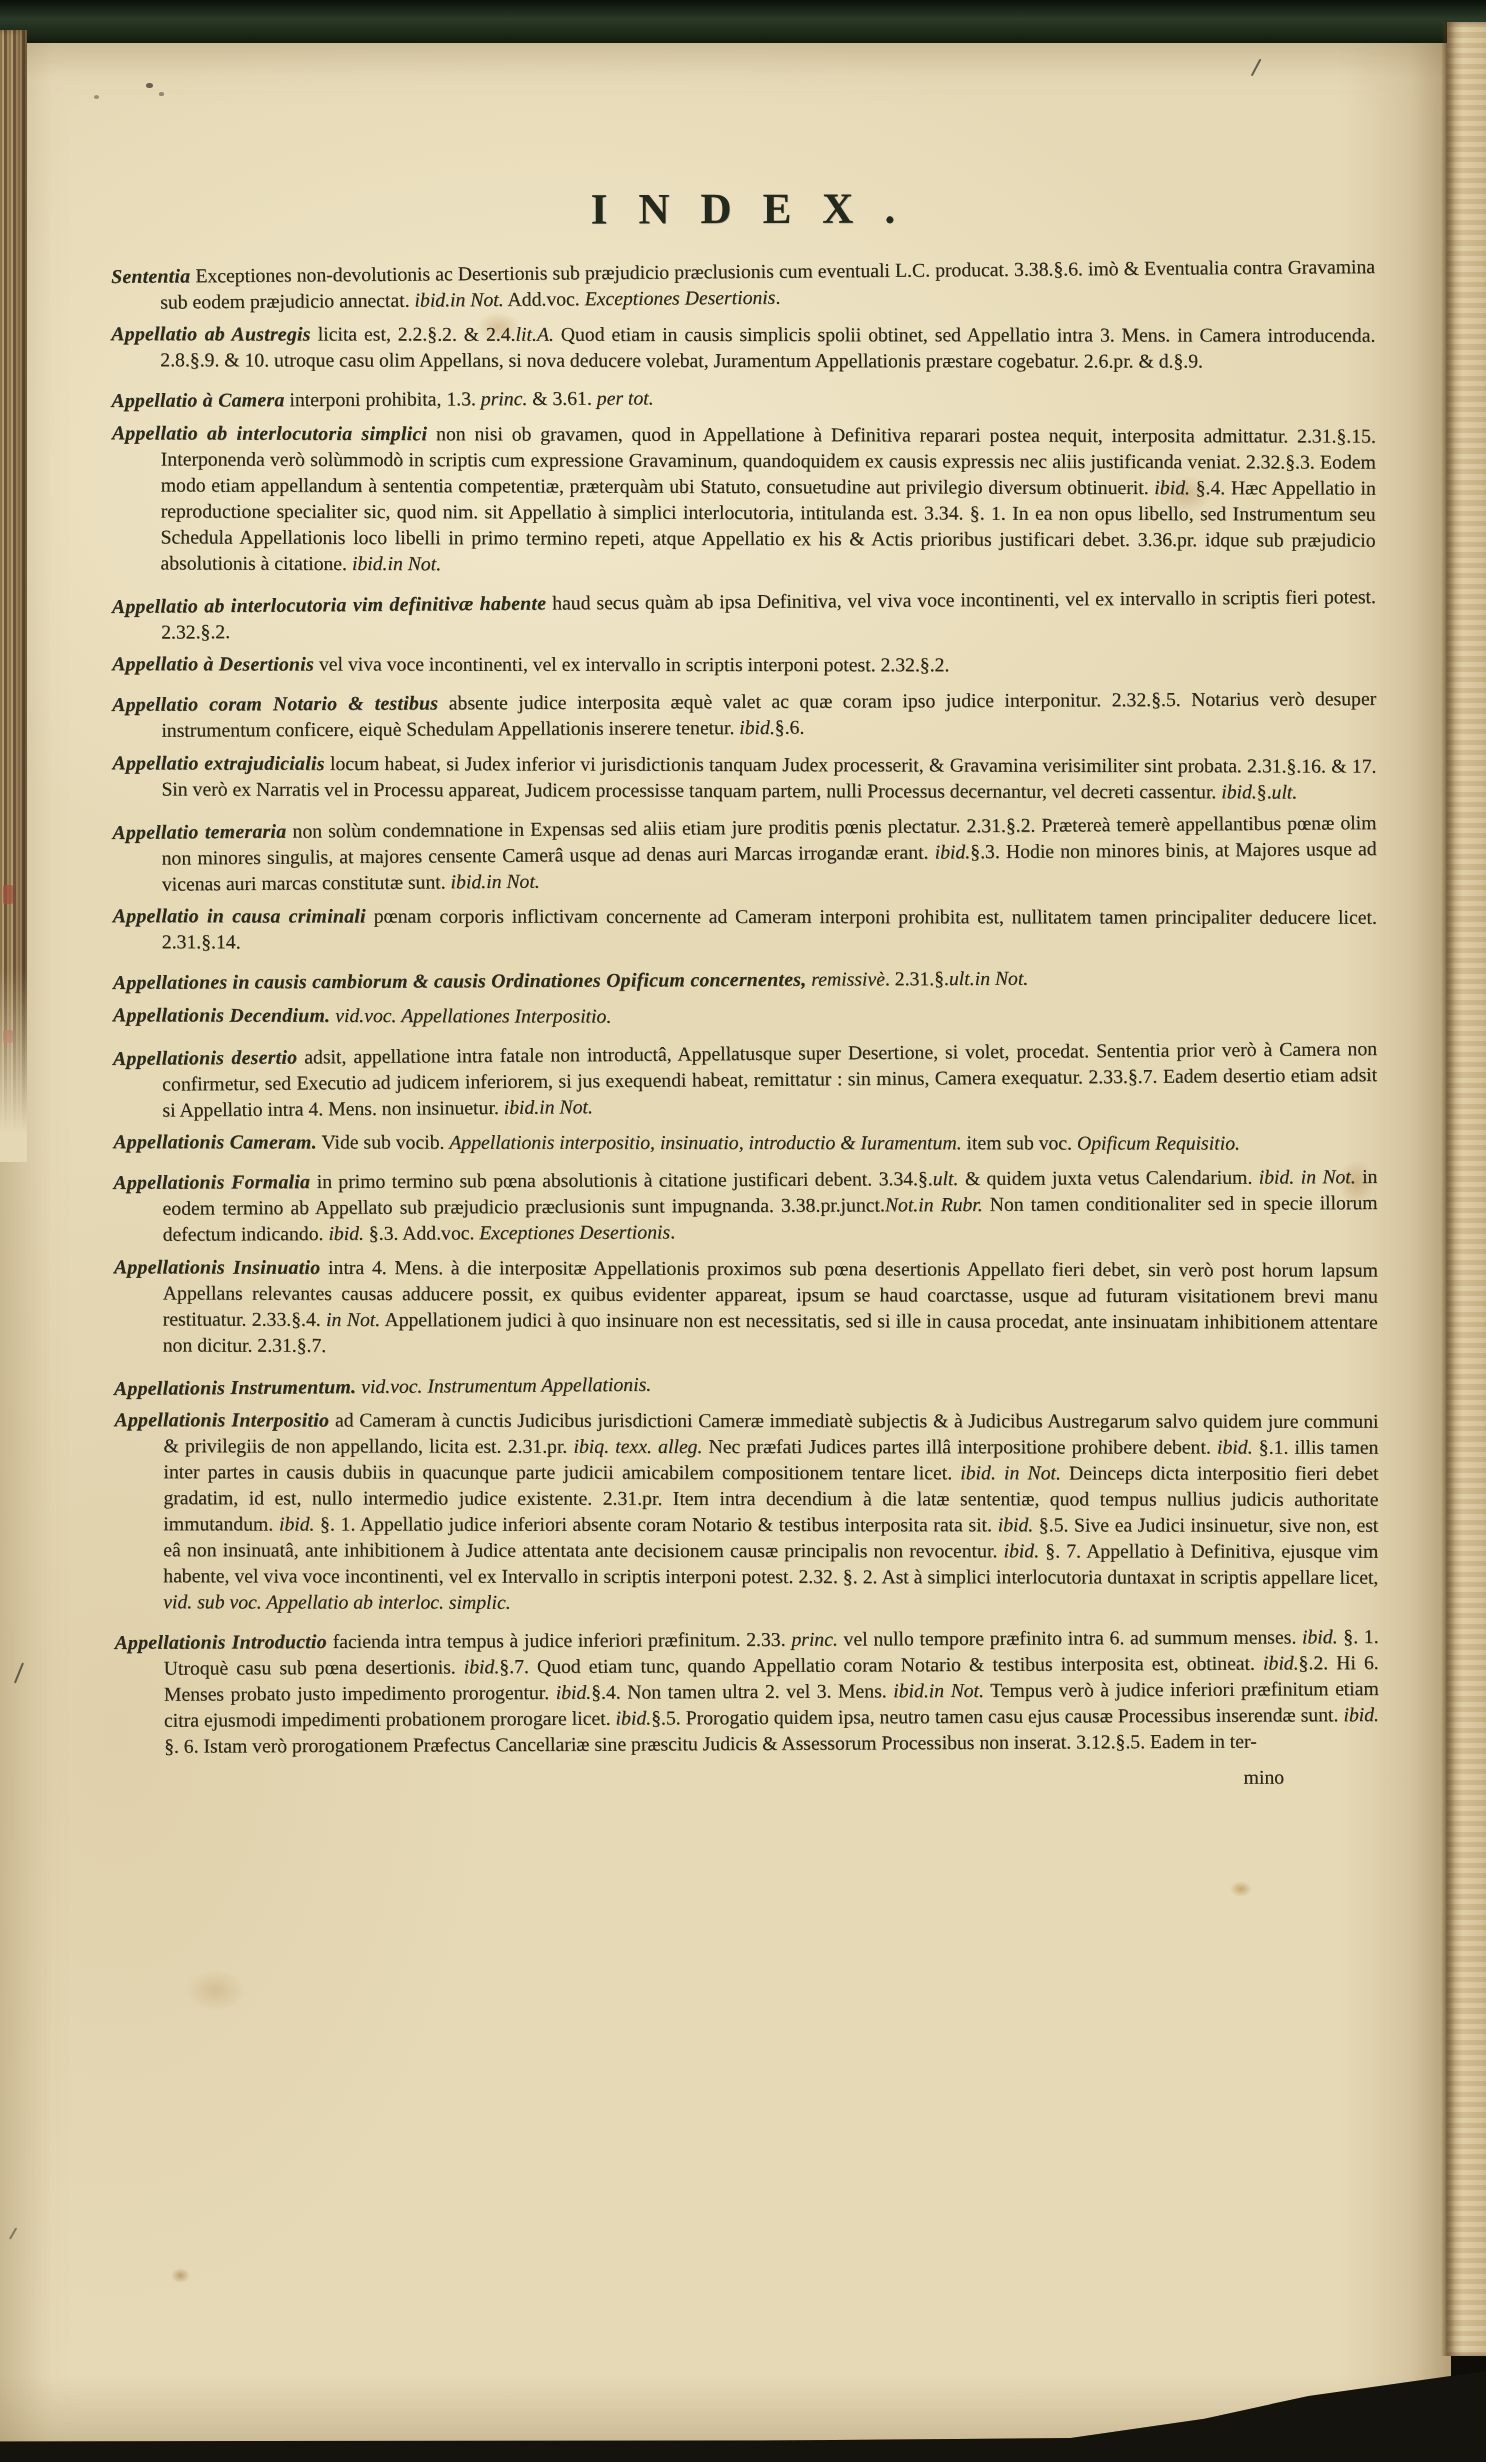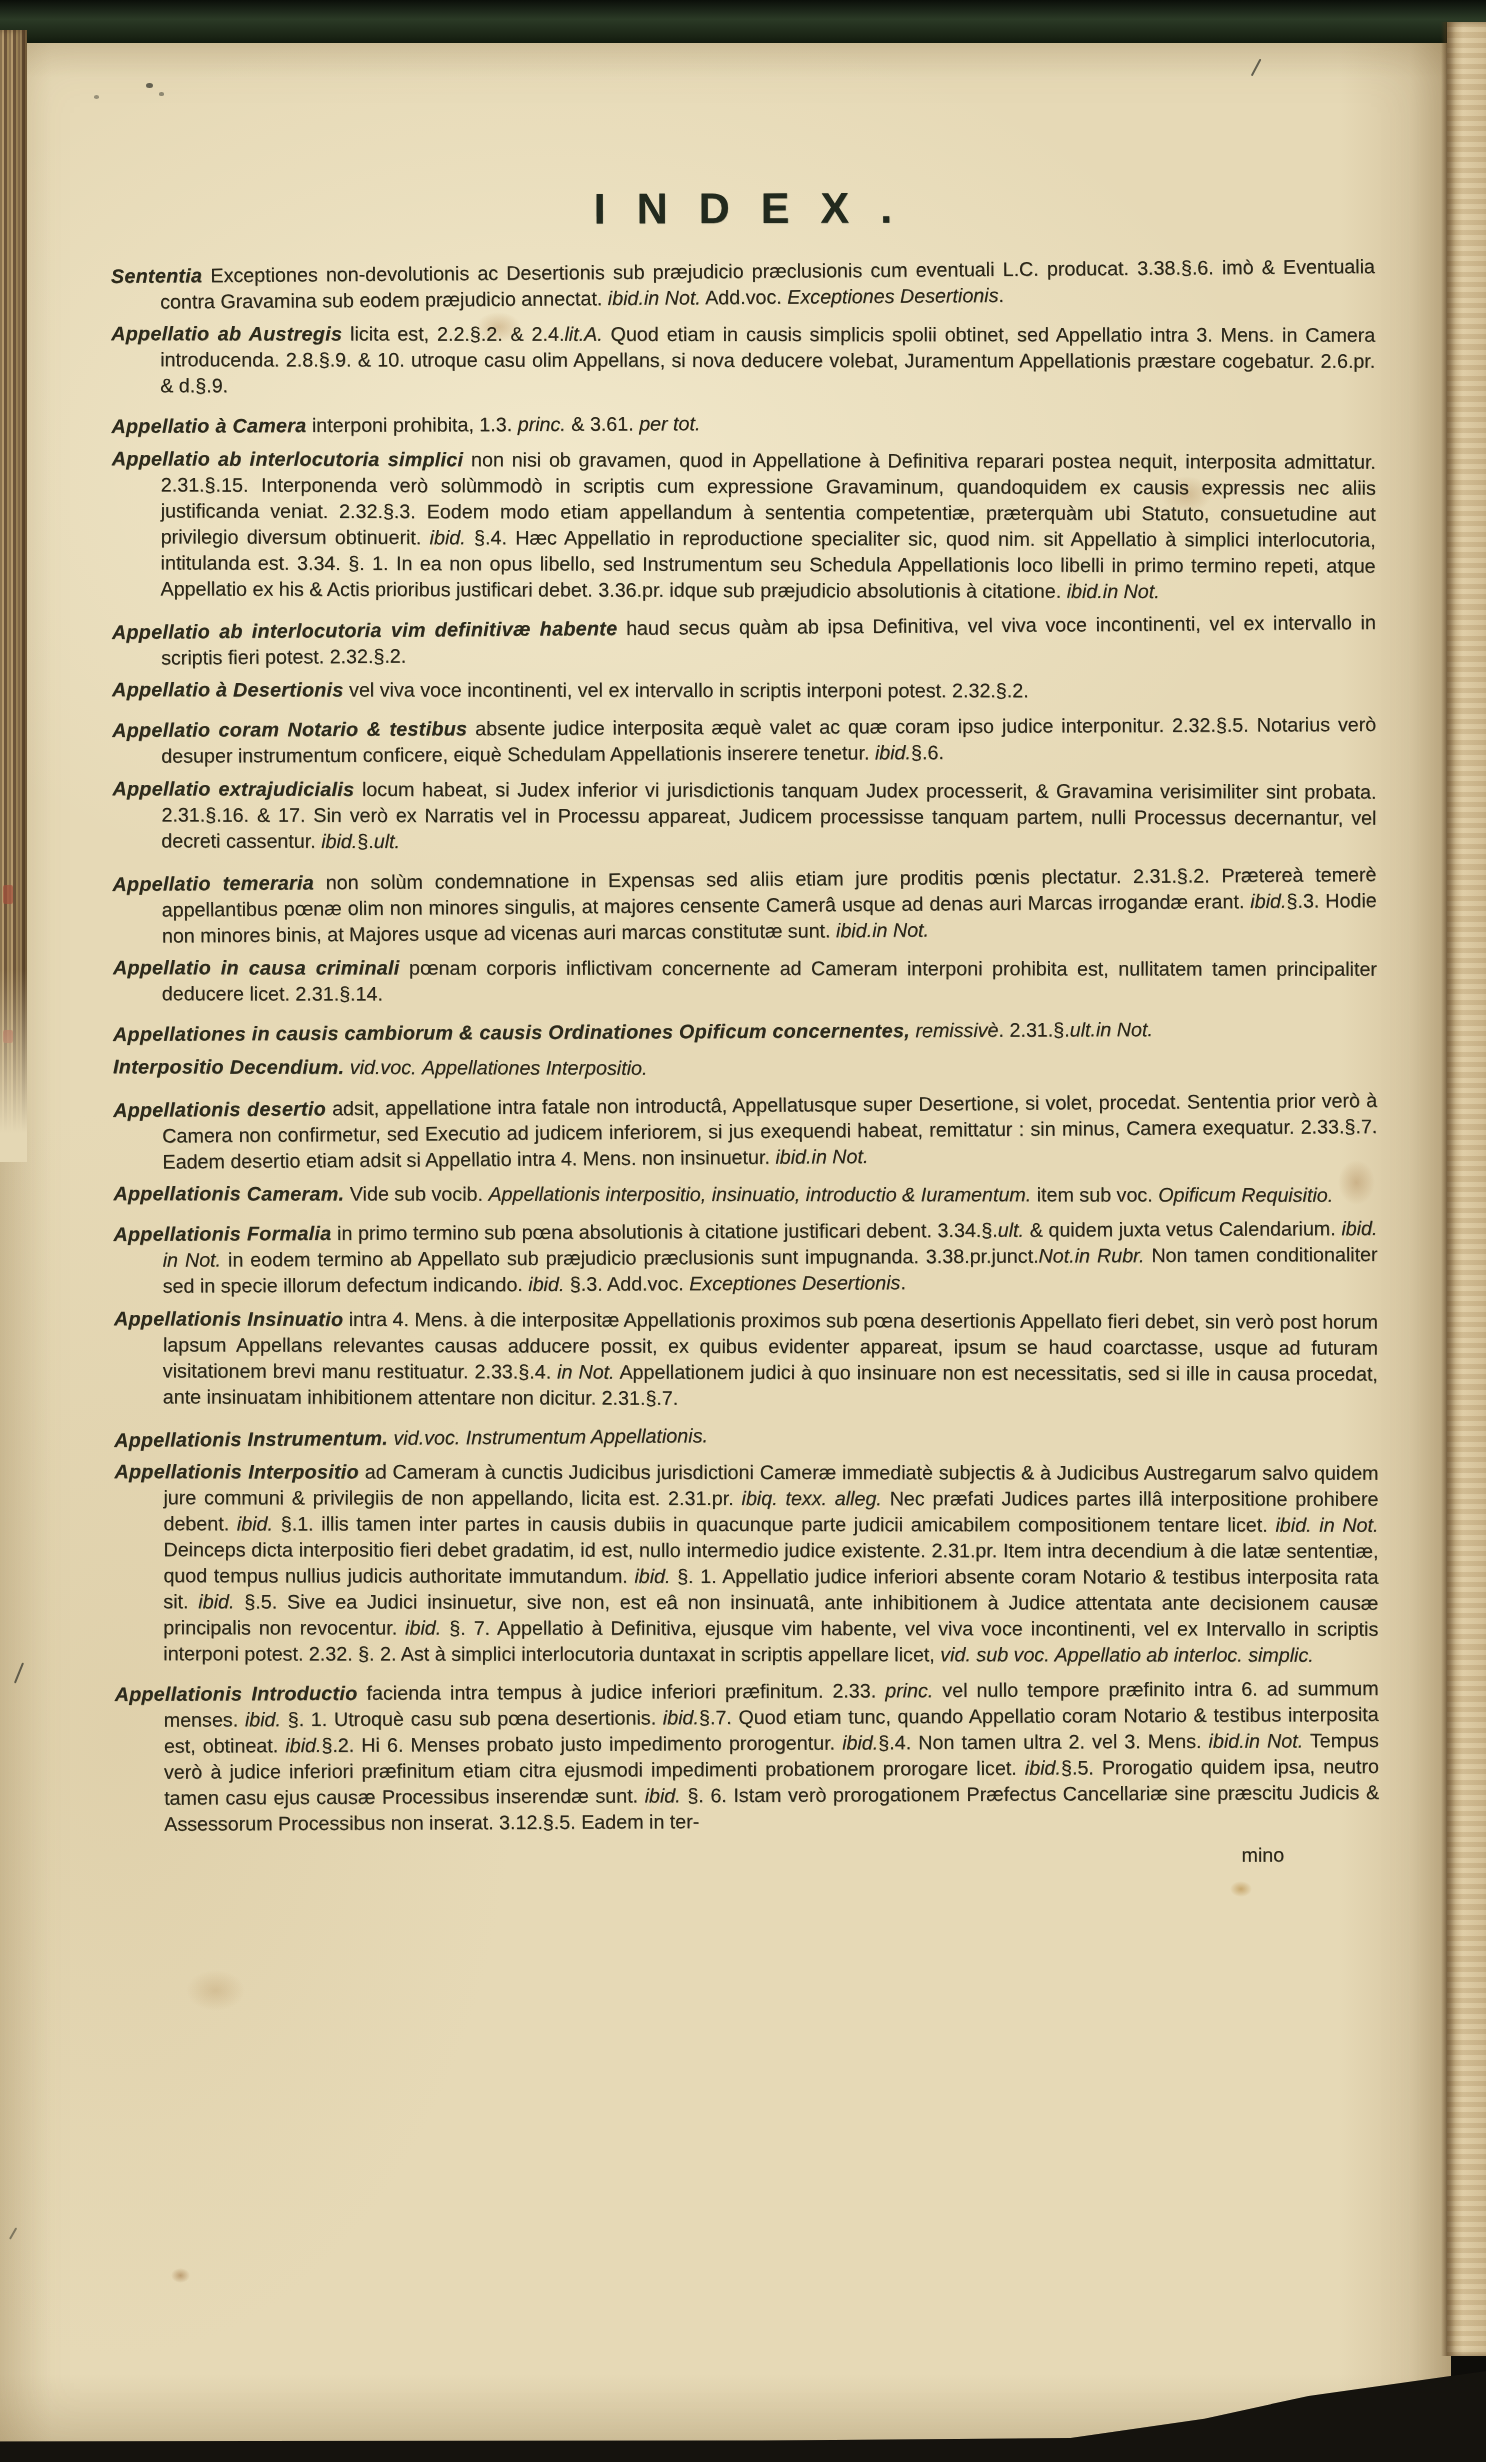--- a/index.html
+++ b/index.html
@@ -1,17 +1,17 @@
 <!DOCTYPE html>
 <html style="font-size:12px"><head>
 <meta charset="utf-8">
 <style>
   html,body{margin:0;padding:0;background:#0e0d0a;}
   .photo{position:relative;width:1487px;height:2462px;overflow:hidden;background:#0e0d0a;
-         font-family:Liberation Sans, sans-serif;}
+         font-family:Liberation Serif, serif;}
 
   
   .paper{position:absolute;left:0;top:33px;width:1451px;height:2430px;
     background:
       radial-gradient(1041px 669px at 38% 18%, rgba(255,250,228,.45), rgba(255,250,228,0) 70%),
       radial-gradient(669px 1041px at 8% 70%, rgba(210,192,150,.35), rgba(210,192,150,0) 60%),
       linear-gradient(90deg, rgba(170,145,100,.28) 0px, rgba(170,145,100,0) 52px),
       linear-gradient(270deg, rgba(120,90,45,.38) 0px, rgba(150,120,75,.18) 41px, rgba(150,120,75,0) 112px),
       linear-gradient(180deg, rgba(150,125,80,.25) 0, rgba(150,125,80,0) 45px),
       linear-gradient(0deg, rgba(140,115,70,.30) 0, rgba(140,115,70,0) 89px),
@@ -120,21 +120,21 @@
         <div class="entry"><span class="term">Appellatio ab Austregis</span><span class="body"> licita est, 2.2.§.2. &amp; 2.4.<i>lit.A.</i> Quod etiam in causis simplicis spolii obtinet, sed Appellatio intra 3. Mens. in Camera introducenda. 2.8.§.9. &amp; 10. utroque casu olim Appellans, si nova deducere volebat, Juramentum Appellationis præstare cogebatur. 2.6.pr. &amp; d.§.9.</span></div>
         <div class="entry"><span class="term">Appellatio à Camera</span><span class="body"> interponi prohibita, 1.3. <i>princ.</i> &amp; 3.61. <i>per tot.</i></span></div>
         <div class="entry"><span class="term">Appellatio ab interlocutoria simplici</span><span class="body"> non nisi ob gravamen, quod in Appellatione à Definitiva reparari postea nequit, interposita admittatur. 2.31.§.15. Interponenda verò solùmmodò in scriptis cum expressione Gravaminum, quandoquidem ex causis expressis nec aliis justificanda veniat. 2.32.§.3. Eodem modo etiam appellandum à sententia competentiæ, præterquàm ubi Statuto, consuetudine aut privilegio diversum obtinuerit. <i>ibid.</i> §.4. Hæc Appellatio in reproductione specialiter sic, quod nim. sit Appellatio à simplici interlocutoria, intitulanda est. 3.34. §. 1. In ea non opus libello, sed Instrumentum seu Schedula Appellationis loco libelli in primo termino repeti, atque Appellatio ex his &amp; Actis prioribus justificari debet. 3.36.pr. idque sub præjudicio absolutionis à citatione. <i>ibid.</i><i>in Not.</i></span></div>
         <div class="entry"><span class="term">Appellatio ab interlocutoria vim definitivæ habente</span><span class="body"> haud secus quàm ab ipsa Definitiva, vel viva voce incontinenti, vel ex intervallo in scriptis fieri potest. 2.32.§.2.</span></div>
         <div class="entry"><span class="term">Appellatio à Desertionis</span><span class="body"> vel viva voce incontinenti, vel ex intervallo in scriptis interponi potest. 2.32.§.2.</span></div>
         <div class="entry"><span class="term">Appellatio coram Notario &amp; testibus</span><span class="body"> absente judice interposita æquè valet ac quæ coram ipso judice interponitur. 2.32.§.5. Notarius verò desuper instrumentum conficere, eiquè Schedulam Appellationis inserere tenetur. <i>ibid.</i>§.6.</span></div>
         <div class="entry"><span class="term">Appellatio extrajudicialis</span><span class="body"> locum habeat, si Judex inferior vi jurisdictionis tanquam Judex processerit, &amp; Gravamina verisimiliter sint probata. 2.31.§.16. &amp; 17. Sin verò ex Narratis vel in Processu appareat, Judicem processisse tanquam partem, nulli Processus decernantur, vel decreti cassentur. <i>ibid.</i>§.<i>ult.</i></span></div>
         <div class="entry"><span class="term">Appellatio temeraria</span><span class="body"> non solùm condemnatione in Expensas sed aliis etiam jure proditis pœnis plectatur. 2.31.§.2. Prætereà temerè appellantibus pœnæ olim non minores singulis, at majores censente Camerâ usque ad denas auri Marcas irrogandæ erant. <i>ibid.</i>§.3. Hodie non minores binis, at Majores usque ad vicenas auri marcas constitutæ sunt. <i>ibid.</i><i>in Not.</i></span></div>
         <div class="entry"><span class="term">Appellatio in causa criminali</span><span class="body"> pœnam corporis inflictivam concernente ad Cameram interponi prohibita est, nullitatem tamen principaliter deducere licet. 2.31.§.14.</span></div>
         <div class="entry"><span class="term">Appellationes in causis cambiorum &amp; causis Ordinationes Opificum concernentes,</span><span class="body"> <i>remissivè</i>. 2.31.§.<i>ult.</i><i>in Not.</i></span></div>
-        <div class="entry"><span class="term">Interpositio Decendium.</span><span class="body"> <i>vid.voc.</i> <i>Appellationes Interpositio.</i></span></div>
+        <div class="entry"><span class="term">Appellationis Decendium.</span><span class="body"> <i>vid.voc.</i> <i>Appellationes Interpositio.</i></span></div>
         <div class="entry"><span class="term">Appellationis desertio</span><span class="body"> adsit, appellatione intra fatale non introductâ, Appellatusque super Desertione, si volet, procedat. Sententia prior verò à Camera non confirmetur, sed Executio ad judicem inferiorem, si jus exequendi habeat, remittatur : sin minus, Camera exequatur. 2.33.§.7. Eadem desertio etiam adsit si Appellatio intra 4. Mens. non insinuetur. <i>ibid.</i><i>in Not.</i></span></div>
         <div class="entry"><span class="term">Appellationis Cameram.</span><span class="body"> Vide sub vocib. <i>Appellationis interpositio, insinuatio, introductio &amp; Iuramentum.</i> item sub voc. <i>Opificum Requisitio.</i></span></div>
         <div class="entry"><span class="term">Appellationis Formalia</span><span class="body"> in primo termino sub pœna absolutionis à citatione justificari debent. 3.34.§.<i>ult.</i> &amp; quidem juxta vetus Calendarium. <i>ibid.</i> <i>in Not.</i> in eodem termino ab Appellato sub præjudicio præclusionis sunt impugnanda. 3.38.pr.junct.<i>Not.in Rubr.</i> Non tamen conditionaliter sed in specie illorum defectum indicando. <i>ibid.</i> §.3. Add.voc. <i>Exceptiones Desertionis</i>.</span></div>
         <div class="entry"><span class="term">Appellationis Insinuatio</span><span class="body"> intra 4. Mens. à die interpositæ Appellationis proximos sub pœna desertionis Appellato fieri debet, sin verò post horum lapsum Appellans relevantes causas adducere possit, ex quibus evidenter appareat, ipsum se haud coarctasse, usque ad futuram visitationem brevi manu restituatur. 2.33.§.4. <i>in Not.</i> Appellationem judici à quo insinuare non est necessitatis, sed si ille in causa procedat, ante insinuatam inhibitionem attentare non dicitur. 2.31.§.7.</span></div>
         <div class="entry"><span class="term">Appellationis Instrumentum.</span><span class="body"> <i>vid.voc.</i> <i>Instrumentum Appellationis.</i></span></div>
         <div class="entry"><span class="term">Appellationis Interpositio</span><span class="body"> ad Cameram à cunctis Judicibus jurisdictioni Cameræ immediatè subjectis &amp; à Judicibus Austregarum salvo quidem jure communi &amp; privilegiis de non appellando, licita est. 2.31.pr. <i>ibiq. texx. alleg.</i> Nec præfati Judices partes illâ interpositione prohibere debent. <i>ibid.</i> §.1. illis tamen inter partes in causis dubiis in quacunque parte judicii amicabilem compositionem tentare licet. <i>ibid.</i> <i>in Not.</i> Deinceps dicta interpositio fieri debet gradatim, id est, nullo intermedio judice existente. 2.31.pr. Item intra decendium à die latæ sententiæ, quod tempus nullius judicis authoritate immutandum. <i>ibid.</i> §. 1. Appellatio judice inferiori absente coram Notario &amp; testibus interposita rata sit. <i>ibid.</i> §.5. Sive ea Judici insinuetur, sive non, est eâ non insinuatâ, ante inhibitionem à Judice attentata ante decisionem causæ principalis non revocentur. <i>ibid.</i> §. 7. Appellatio à Definitiva, ejusque vim habente, vel viva voce incontinenti, vel ex Intervallo in scriptis interponi potest. 2.32. §. 2. Ast à simplici interlocutoria duntaxat in scriptis appellare licet, <i>vid. sub voc. Appellatio ab interloc. simplic.</i></span></div>
         <div class="entry"><span class="term">Appellationis Introductio</span><span class="body"> facienda intra tempus à judice inferiori præfinitum. 2.33. <i>princ.</i> vel nullo tempore præfinito intra 6. ad summum menses. <i>ibid.</i> §. 1. Utroquè casu sub pœna desertionis. <i>ibid.</i>§.7. Quod etiam tunc, quando Appellatio coram Notario &amp; testibus interposita est, obtineat. <i>ibid.</i>§.2. Hi 6. Menses probato justo impedimento prorogentur. <i>ibid.</i>§.4. Non tamen ultra 2. vel 3. Mens. <i>ibid.</i><i>in Not.</i> Tempus verò à judice inferiori præfinitum etiam citra ejusmodi impedimenti probationem prorogare licet. <i>ibid.</i>§.5. Prorogatio quidem ipsa, neutro tamen casu ejus causæ Processibus inserendæ sunt. <i>ibid.</i> §. 6. Istam verò prorogationem Præfectus Cancellariæ sine præscitu Judicis &amp; Assessorum Processibus non inserat. 3.12.§.5. Eadem in ter-</span></div>
       </div>
     <div class="catchword">mino</div>
   </div>

